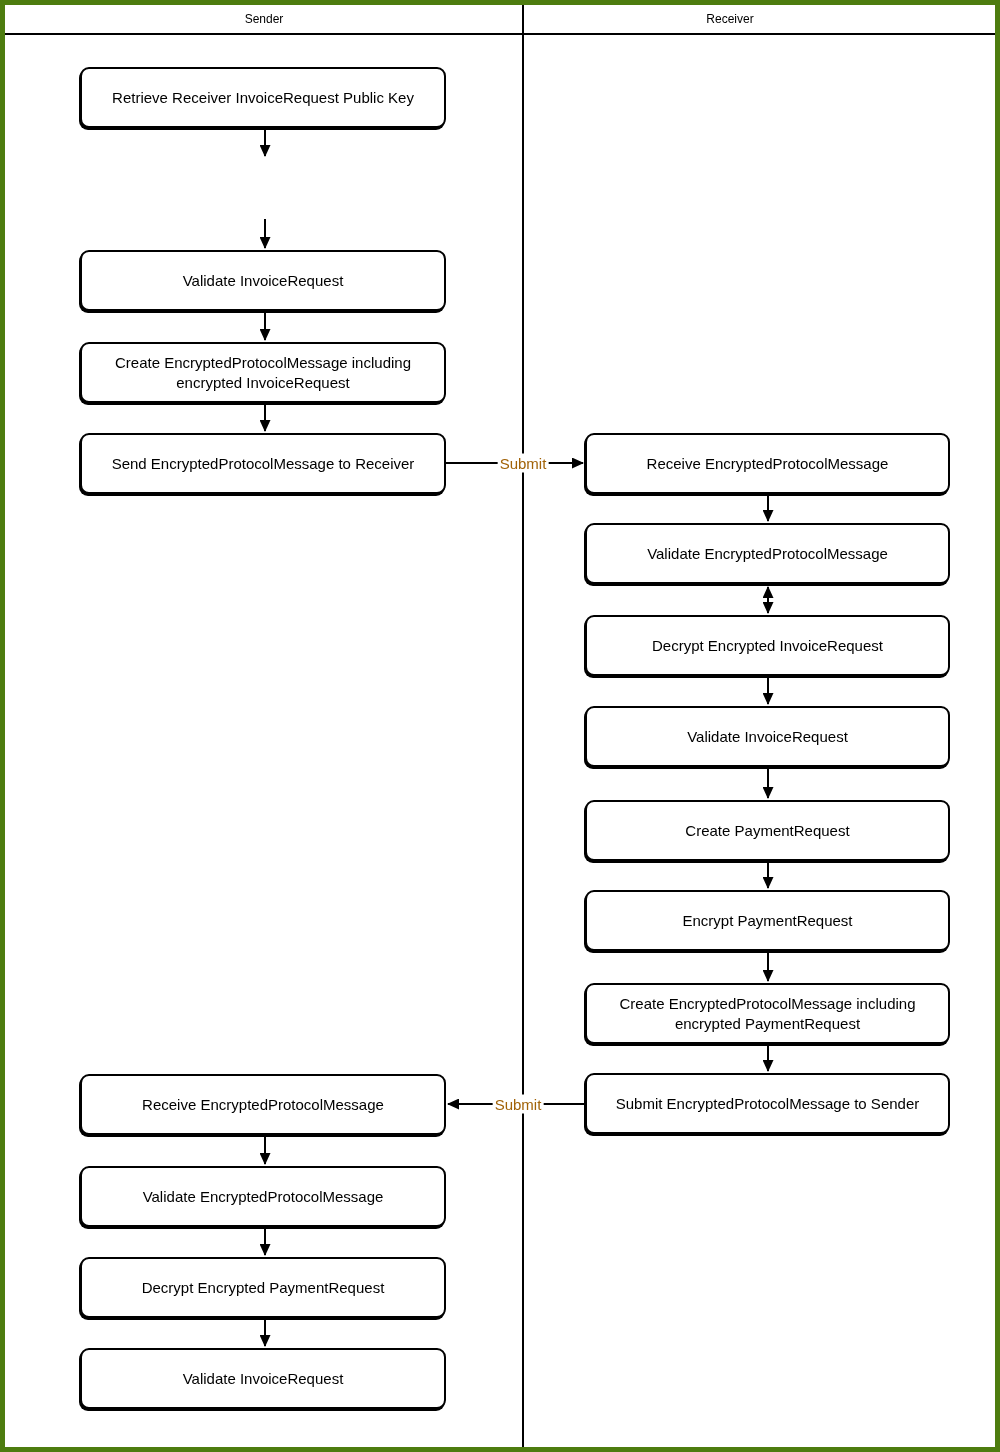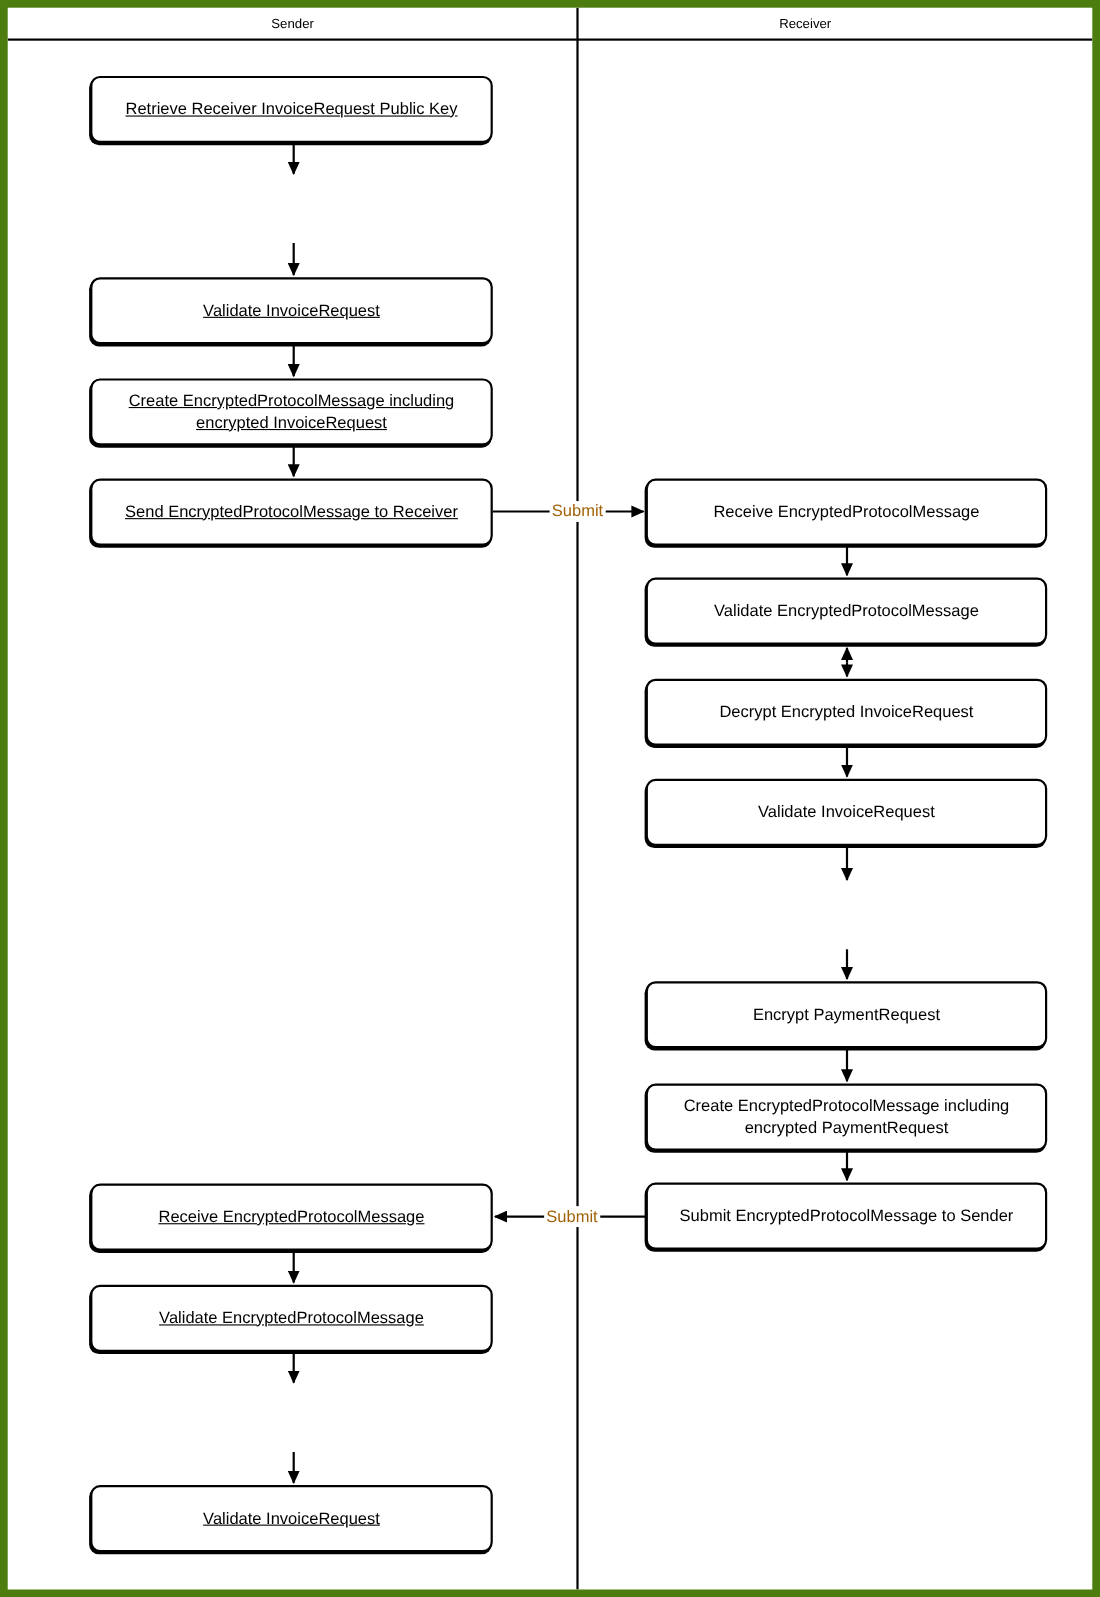--- a/index.html
+++ b/index.html
@@ -6,21 +6,21 @@
     margin: 0;
     padding: 0;
     background: #ffffff;
     font-family: "Liberation Sans", sans-serif;
   }
   .diagram {
     position: relative;
     width: 1000px;
     height: 1452px;
     background: #ffffff;
-    border: 7px solid #4d7c0f;
+    border: 5px solid #4d7c0f;
     box-sizing: border-box;
     overflow: hidden;
   }
   
   .lane-header-row {
     position: absolute;
     left: 0; top: 0;
     width: 100%; height: 30px;
     border-bottom: 2px solid #000000;
     box-sizing: border-box;
@@ -64,21 +64,21 @@
     align-items: center;
     justify-content: center;
     text-align: center;
     font-size: 15px;
     line-height: 1.32;
     color: #000000;
     padding: 2px 14px;
     box-shadow: -1px 2px 0 #000000;
     z-index: 3;
   }
-  .node.sender-col   { left: 75px;  width: 366px; text-decoration: underline; }
+  .node.sender-col   { left: 75px;  width: 366px; }
   .node.receiver-col { left: 580px; width: 365px; }
   
   .edge-label {
     position: absolute;
     transform: translate(-50%, -50%);
     background: #ffffff;
     font-size: 15px;
     color: #a16207;
     padding: 1px 2px;
     z-index: 4;
@@ -130,24 +130,26 @@
 
   <div class="node sender-col" style="top:62px">Retrieve Receiver InvoiceRequest Public Key</div>
   <div class="node sender-col" style="top:245px">Validate InvoiceRequest</div>
   <div class="node sender-col" style="top:337px">Create EncryptedProtocolMessage including encrypted InvoiceRequest</div>
   <div class="node sender-col" style="top:428px">Send EncryptedProtocolMessage to Receiver</div>
 
   <div class="node receiver-col" style="top:428px">Receive EncryptedProtocolMessage</div>
   <div class="node receiver-col" style="top:518px">Validate EncryptedProtocolMessage</div>
   <div class="node receiver-col" style="top:610px">Decrypt Encrypted InvoiceRequest</div>
   <div class="node receiver-col" style="top:701px">Validate InvoiceRequest</div>
+  <div class="node receiver-col" style="top:795px">Create PaymentRequest</div>
   <div class="node receiver-col" style="top:885px">Encrypt PaymentRequest</div>
   <div class="node receiver-col" style="top:978px">Create EncryptedProtocolMessage including encrypted PaymentRequest</div>
   <div class="node receiver-col" style="top:1068px">Submit EncryptedProtocolMessage to Sender</div>
 
   <div class="node sender-col" style="top:1069px">Receive EncryptedProtocolMessage</div>
   <div class="node sender-col" style="top:1161px">Validate EncryptedProtocolMessage</div>
+  <div class="node sender-col" style="top:1252px">Decrypt Encrypted PaymentRequest</div>
   <div class="node sender-col" style="top:1343px">Validate InvoiceRequest</div>
 
   <div class="edge-label" style="left:518px; top:458px">Submit</div>
   <div class="edge-label" style="left:513px; top:1099px">Submit</div>
 
 </div>
 
 </body></html>

